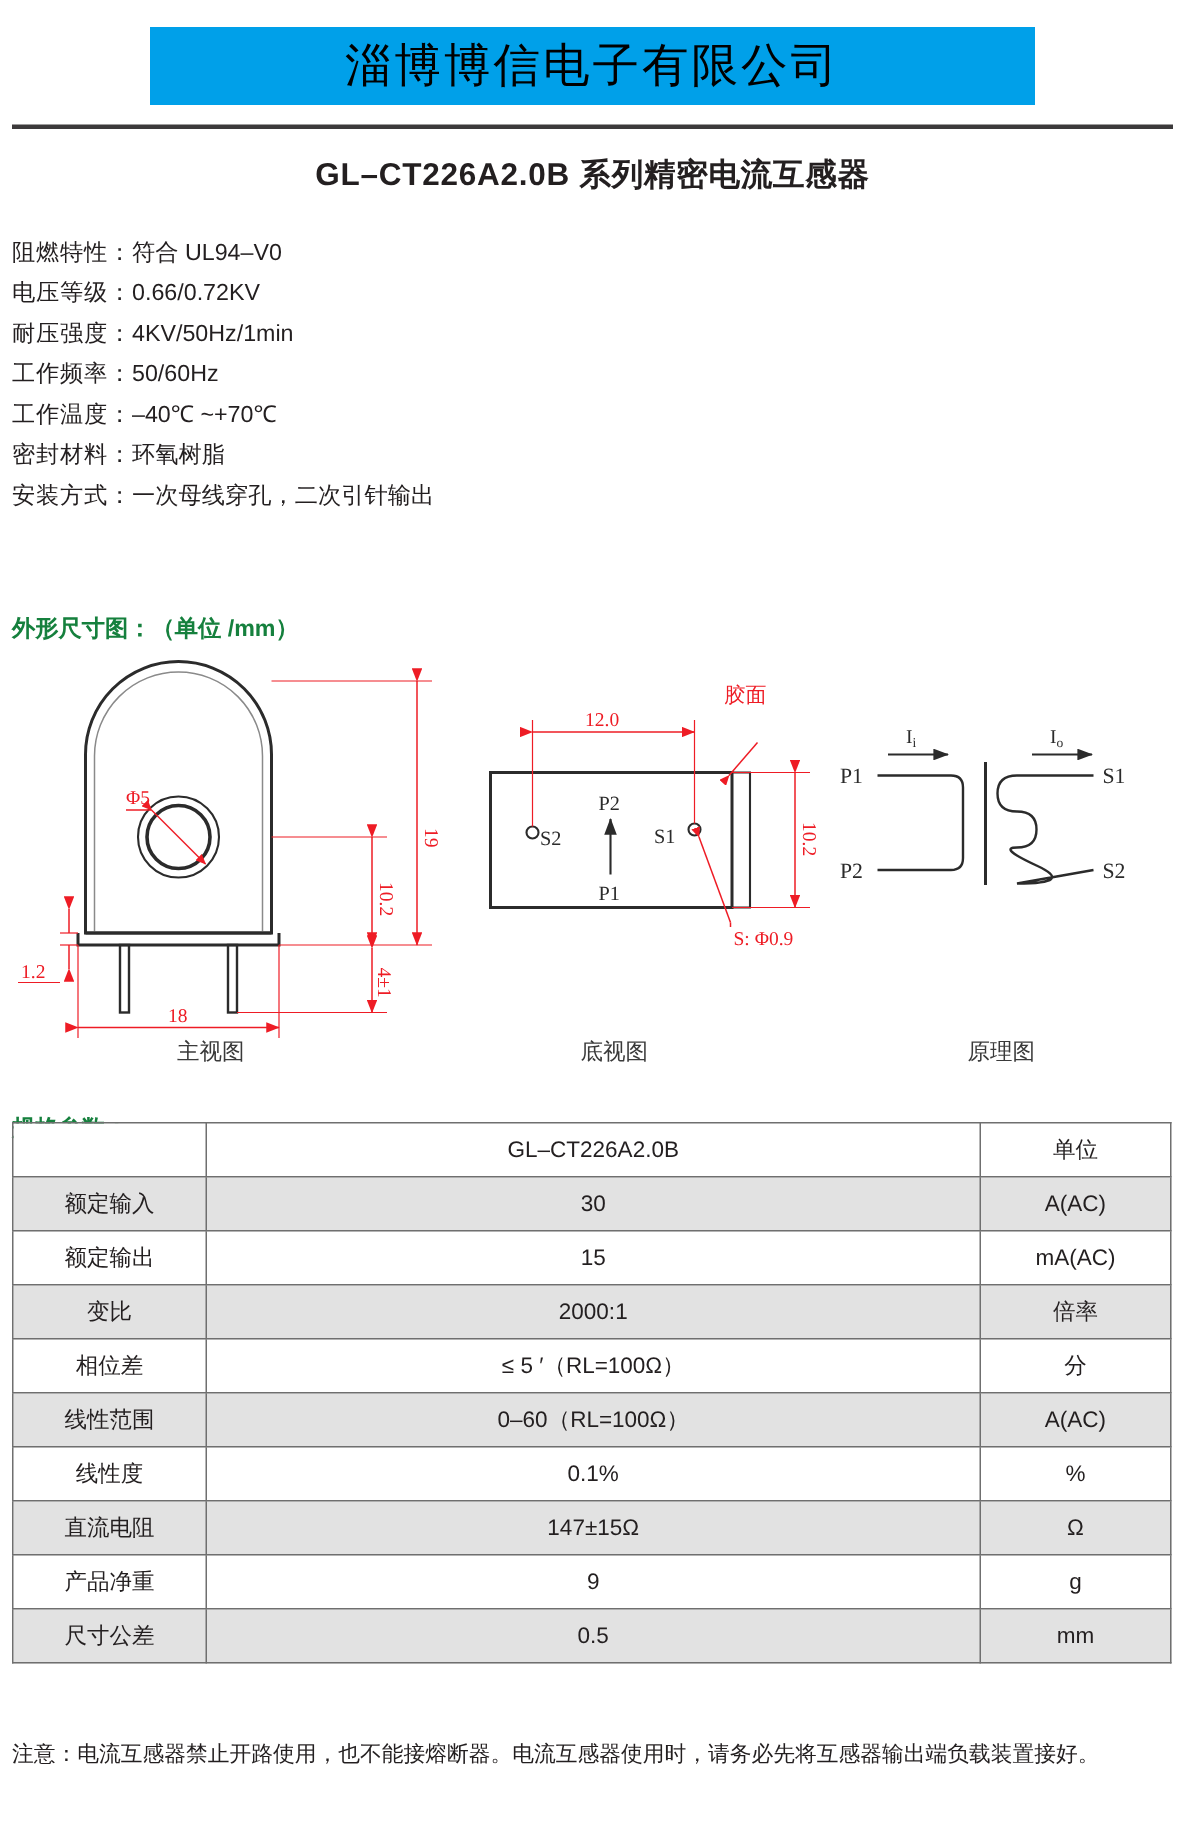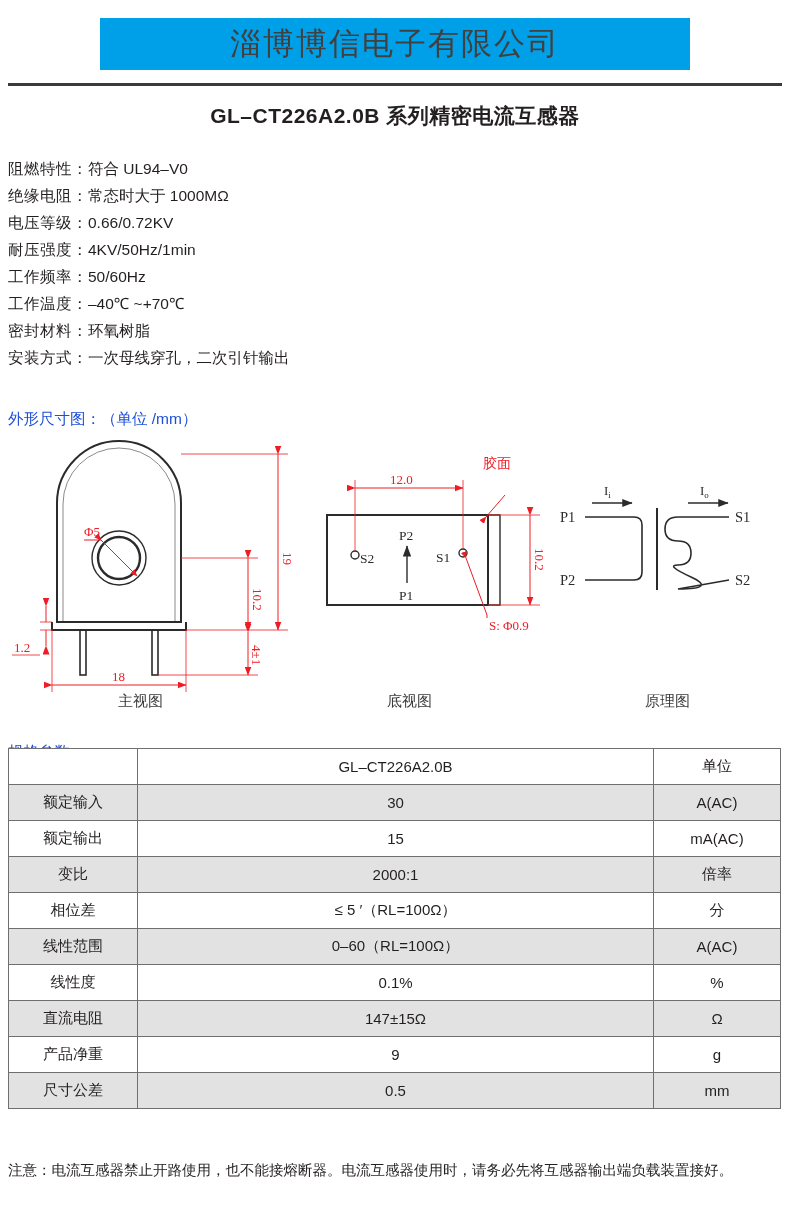--- a/index.html
+++ b/index.html
@@ -22,21 +22,21 @@
     left: 100px;
     top: 18px;
     width: 590px;
     height: 52px;
     background: #00a0e9;
     display: flex;
     align-items: center;
     justify-content: center;
   }
   .banner-text {
-    color: #404040;
+    color: #000000;
     font-size: 31px;
     letter-spacing: 2px;
     font-family: "Liberation Sans", sans-serif;
   }
   .rule {
     position: absolute;
     left: 8px;
     top: 83px;
     width: 774px;
     height: 3px;
@@ -68,22 +68,23 @@
     line-height: 27px;
     white-space: nowrap;
     color: #231f20;
   }
   .spec-line .lbl { letter-spacing: 0.5px; }
 
   
   .sec-heading {
     position: absolute;
     font-size: 15.5px;
-    color: #1d4ed8;
+    color: #15803d;
     white-space: nowrap;
+    font-weight: bold;
   }
   #dims-heading { left: 8px; top: 409px; }
   #params-heading { left: 8px; top: 742px; }
 
   
   .drawings {
     position: absolute;
     left: 0;
     top: 440px;
     width: 790px;
@@ -143,23 +144,20 @@
 <div class="banner">
   <span class="banner-text">淄博博信电子有限公司</span>
 </div>
 <div class="rule"></div>
 
 <div class="product-title">GL–CT226A2.0B 系列精密电流互感器</div>
 
 <div class="spec-list">
   <div class="spec-line">
     <span class="lbl">阻燃特性：</span><span class="val">符合 UL94–V0</span>
-  </div>
-  <div class="spec-line">
-    <span class="lbl">绝缘电阻：</span><span class="val">常态时大于 1000MΩ</span>
   </div>
   <div class="spec-line">
     <span class="lbl">电压等级：</span><span class="val">0.66/0.72KV</span>
   </div>
   <div class="spec-line">
     <span class="lbl">耐压强度：</span><span class="val">4KV/50Hz/1min</span>
   </div>
   <div class="spec-line">
     <span class="lbl">工作频率：</span><span class="val">50/60Hz</span>
   </div>

